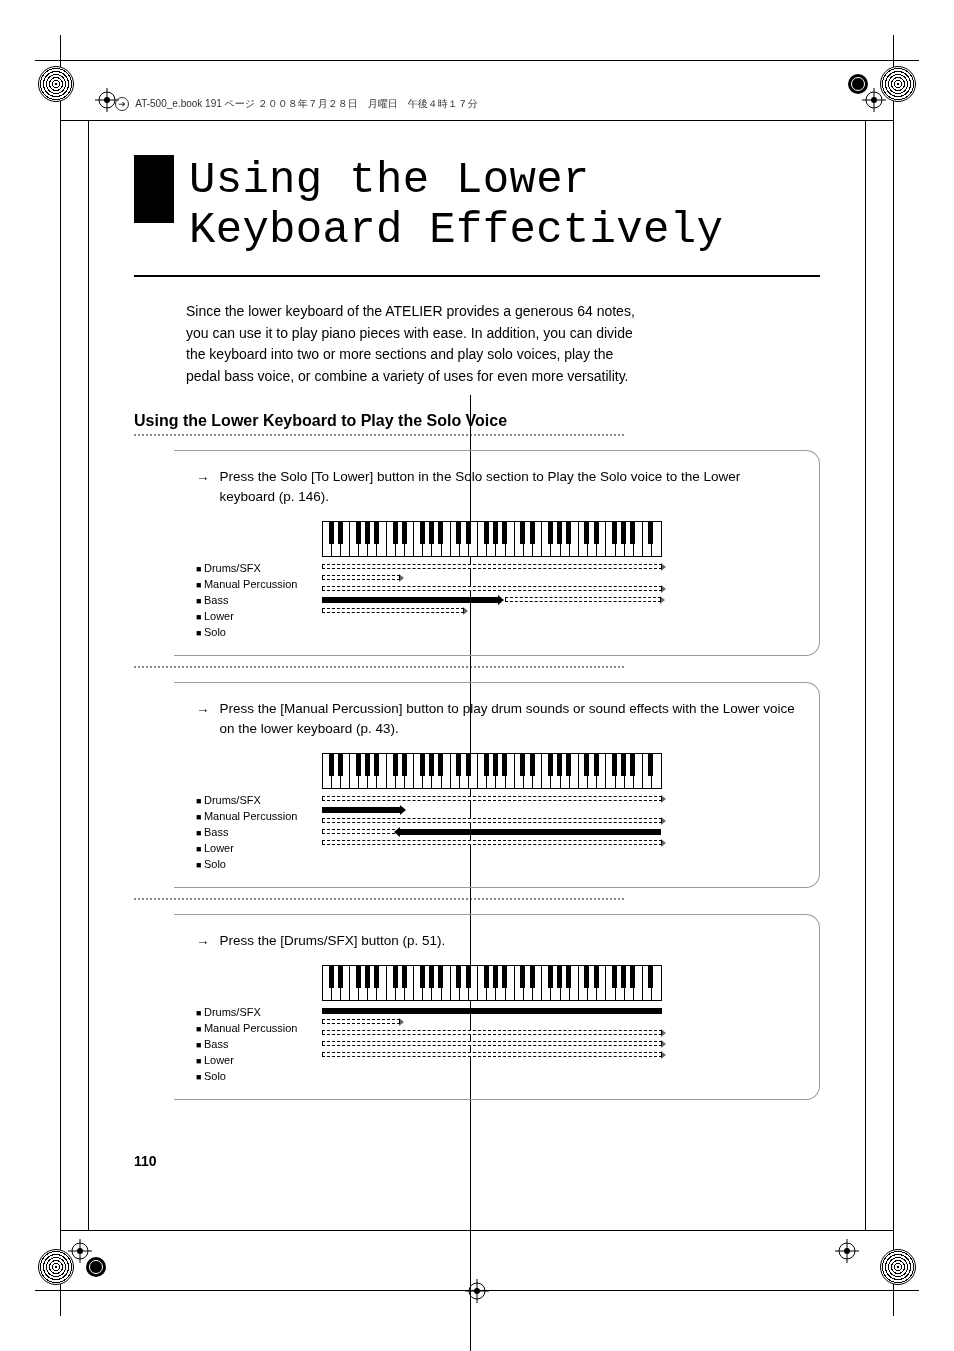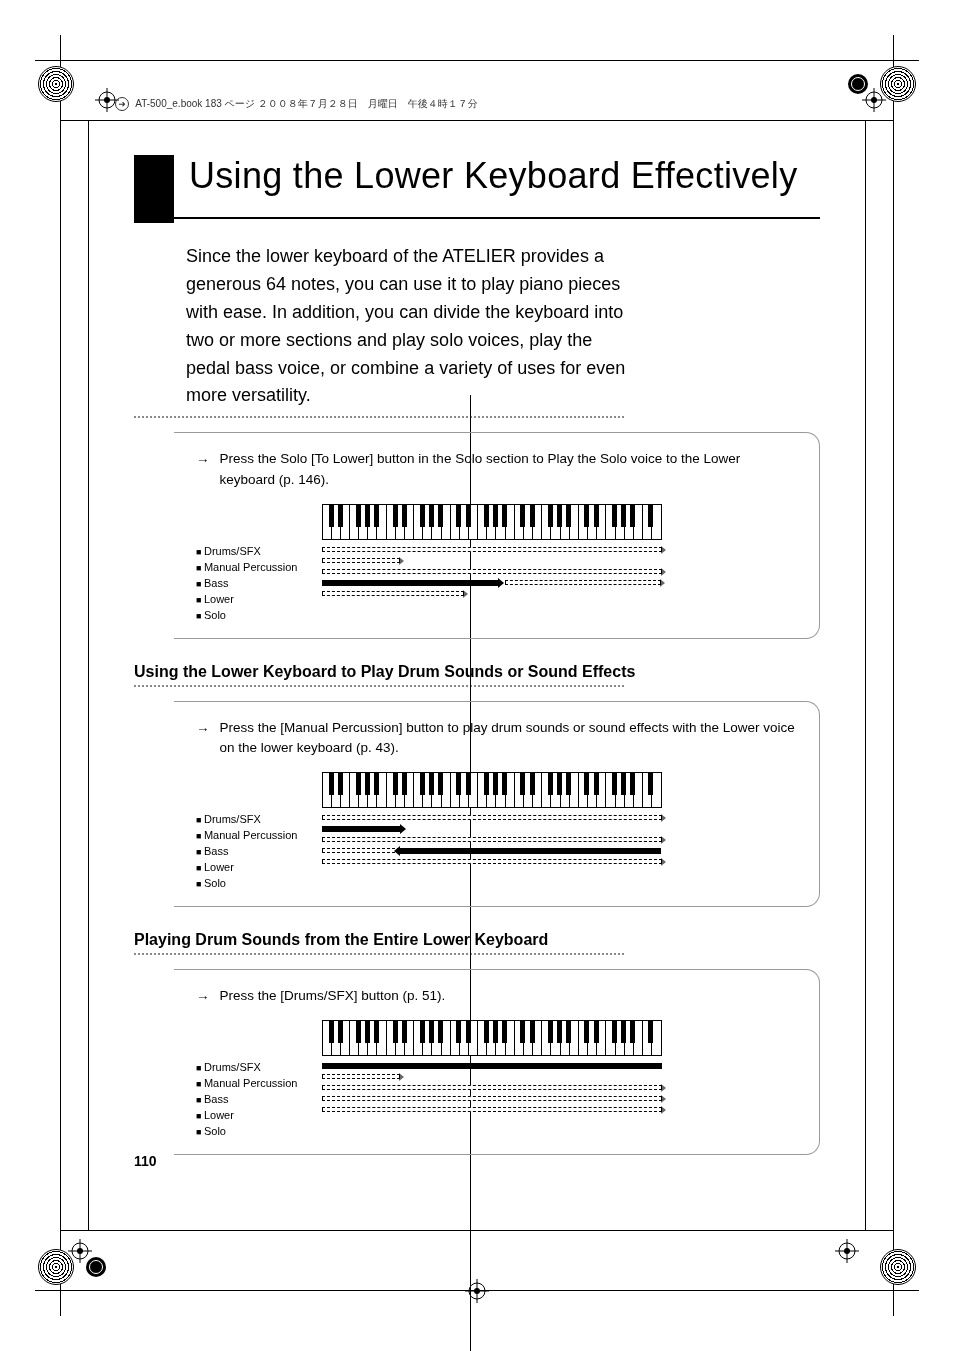--- a/index.html
+++ b/index.html
@@ -90,26 +90,26 @@
 
   
   .page {
     position: absolute;
     left: 134px;
     right: 134px;
     top: 155px;
   }
 
   .chapter-title {
-    font-size: 36px;
+    font-size: 44px;
     font-weight: 300;
     letter-spacing: 0.3px;
     margin-left: 55px;
     margin-bottom: 20px;
-    font-family: Liberation Sans, sans-serif;
+    font-family: Liberation Mono, monospace;
   }
   .chapter-tab {
     position: absolute;
     left: 0;
     top: 0;
     width: 40px;
     height: 68px;
     background: #000;
   }
   .chapter-rule {
@@ -122,21 +122,21 @@
     background: #3a3a3a;
     color: #fff;
     font-size: 22px;
     font-weight: 600;
     padding: 8px 14px 10px;
     font-family: "Futura", "Century Gothic", Arial, sans-serif;
     letter-spacing: 0.2px;
   }
 
   .body-text {
-    font-size: 18px;
+    font-size: 14px;
     line-height: 1.55;
     margin: 18px 0 0 52px;
     max-width: 450px;
     font-family: "Futura", "Century Gothic", Arial, sans-serif;
     font-weight: 400;
   }
   .body-text p { margin-bottom: 6px; }
 
   .subheading {
     font-size: 16px;
@@ -336,36 +336,37 @@
   <svg viewBox="0 0 24 24">
       <circle cx="12" cy="12" r="8" fill="none" stroke="#000" stroke-width="1"></circle>
       <line x1="12" y1="0" x2="12" y2="24" stroke="#000"></line>
       <line x1="0" y1="12" x2="24" y2="12" stroke="#000"></line>
       <circle cx="12" cy="12" r="3" fill="#000"></circle>
     </svg>
 </div>
 
 <div class="header-line">
   <span class="arrow-circ">➜</span>
-  <span>AT-500_e.book  183 ページ  ２００８年７月２８日　月曜日　午後４時１７分</span>
+  <span>AT-500_e.book  191 ページ  ２００８年７月２８日　月曜日　午後４時１７分</span>
 </div>
 
 <div class="page">
   <div class="chapter-tab"></div>
   <h1 class="chapter-title">Using the Lower Keyboard Effectively</h1>
   <hr class="chapter-rule">
 
   <div class="center-divider"></div>
 
 
   <div class="body-text">
     <p>Since the lower keyboard of the ATELIER provides a generous 64 notes, you can use it to play piano pieces with ease. In addition, you can divide the keyboard into two or more sections and play solo voices, play the pedal bass voice, or combine a variety of uses for even more versatility.</p>
   </div>
 
   <div id="subsections">
+      <div class="subheading">Using the Lower Keyboard to Play the Solo Voice</div>
       <div class="dotted-rule"></div>
       <div class="callout">
         <div class="arrow-line">
           <span class="arr">→</span>
           <span>Press the Solo [To Lower] button in the Solo section to Play the Solo voice to the Lower keyboard (p. 146).</span>
         </div>
         <div class="kb-diagram">
           <div class="kb-legend">
             <div>Drums/SFX</div>
             <div>Manual Percussion</div>
@@ -453,21 +454,20 @@
                 <div class="bar-seg solid arr-right" style="left: 0%; width: 52%;"></div>
                 <div class="bar-seg dashed" style="left: 54%; width: 46%;"></div>
               </div>
               <div class="bar-row">
                 <div class="bar-seg dashed" style="left: 0%; width: 42%;"></div>
               </div>
             </div>
           </div>
         </div>
       </div>
-      <div class="subheading">Using the Lower Keyboard to Play Drum Sounds or Sound Effects</div>
       <div class="dotted-rule"></div>
       <div class="callout">
         <div class="arrow-line">
           <span class="arr">→</span>
           <span>Press the [Manual Percussion] button to play drum sounds or sound effects with the Lower voice on the lower keyboard (p. 43).</span>
         </div>
         <div class="kb-diagram">
           <div class="kb-legend">
             <div>Drums/SFX</div>
             <div>Manual Percussion</div>
@@ -555,21 +555,20 @@
                 <div class="bar-seg dashed" style="left: 0%; width: 23%;"></div>
                 <div class="bar-seg solid arr-left" style="left: 23%; width: 77%;"></div>
               </div>
               <div class="bar-row">
                 <div class="bar-seg dashed" style="left: 0%; width: 100%;"></div>
               </div>
             </div>
           </div>
         </div>
       </div>
-      <div class="subheading">Playing Drum Sounds from the Entire Lower Keyboard</div>
       <div class="dotted-rule"></div>
       <div class="callout">
         <div class="arrow-line">
           <span class="arr">→</span>
           <span>Press the [Drums/SFX] button (p. 51).</span>
         </div>
         <div class="kb-diagram">
           <div class="kb-legend">
             <div>Drums/SFX</div>
             <div>Manual Percussion</div>

